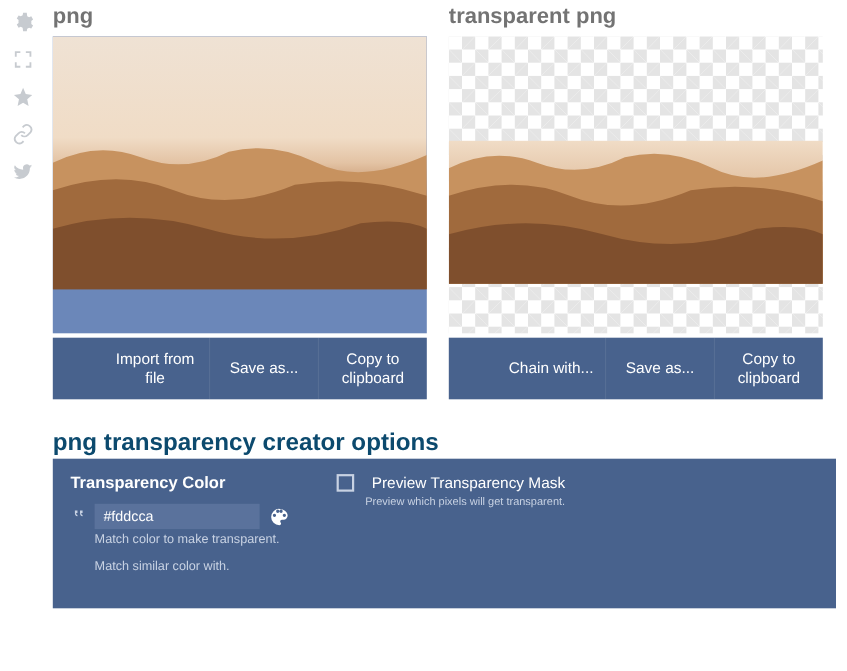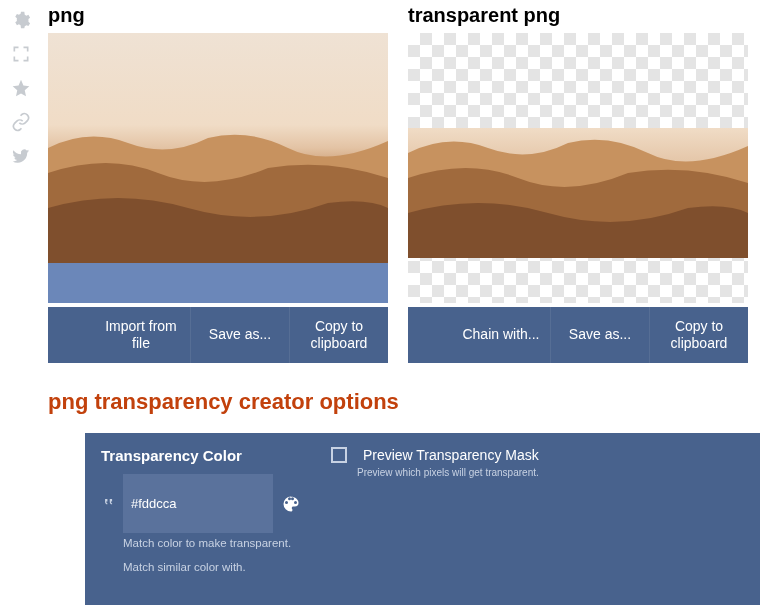--- a/index.html
+++ b/index.html
@@ -24,21 +24,21 @@
   .main {
     flex: 1;
     padding: 4px 10px 10px 6px;
   }
   .panels {
     display: flex;
     gap: 20px;
   }
   .panel { width: 340px; }
   .panel-title {
-    color: #000000;
+    color: #737373;
     font-size: 20px;
     font-weight: 600;
     margin-bottom: 6px;
   }
   .preview-box {
     width: 340px;
     height: 270px;
     background: #6b87b9;
     position: relative;
     overflow: hidden;
@@ -75,48 +75,47 @@
     text-align:center;
     color:#fff;
     font-size:14px;
     font-weight:500;
     cursor:pointer;
     padding:4px 6px;
     line-height:1.25;
   }
   .btnbar .btn + .btn { border-left:1px solid rgba(255,255,255,0.08);}
   .options-title {
-    color:#c2410c;
+    color:#0c4a6e;
     font-size:22px;
     font-weight:600;
-    margin:26px 0 18px 0;
+    margin:26px 0 2px 0;
   }
   .options-box {
     background:#48628d;
     padding:14px 16px 20px 16px;
     display:flex;
-    gap:30px;
-    margin-left:37px;
+    gap:42px;
   }
   .opt-col { min-width: 200px; }
   .opt-heading {
     color:#fff; font-weight:600; font-size:15px; margin-bottom:10px;
   }
   .field-row {
     display:flex; align-items:center; gap:8px; margin-bottom:4px;
   }
   .quote {
     color:#c8d2e3; width:14px; flex:0 0 14px;
   }
   .text-input {
     background:#5a729c;
     border:none;
     color:#fff;
     font-size:13px;
-    padding:22px 8px;
+    padding:4px 8px;
     width:150px;
     outline:none;
   }
   .palette { width:20px; height:20px; color:#fff; display:flex; align-items:center; justify-content:center; cursor:pointer;}
   .hint {
     color:#c8d2e3; font-size:11.5px; margin:2px 0 12px 22px;
   }
   .check-row { display:flex; align-items:center; gap:10px;justify-content:space-between; }
   .checkbox {
     width:16px; height:16px; border:2px solid #c8d2e3; background:transparent; flex:0 0 16px; cursor:pointer;

